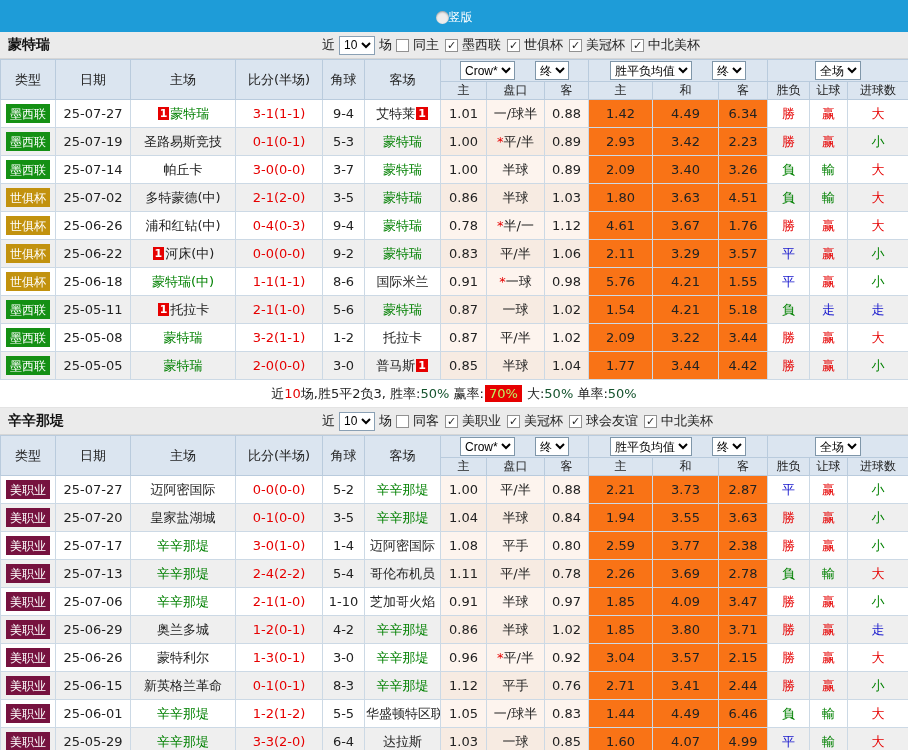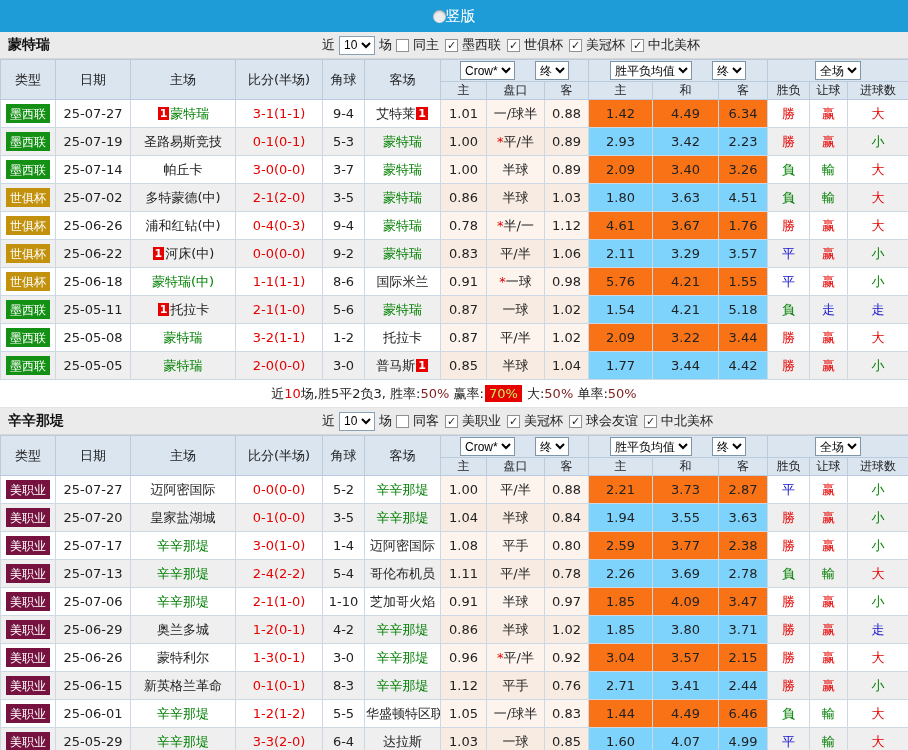--- a/index.html
+++ b/index.html
@@ -10,21 +10,21 @@
     color:#222;
   }
   
   .topbar {
     height: 32px; background:#1e9cd8;
     display:flex; align-items:center; justify-content:center; gap:7px;
     color:#fff;
     flex-direction:column;
   }
   .topbar .title { font-weight:bold; font-size:15px; }
-  .radio-wrap { display:flex; align-items:center; gap:0; font-size:15px; cursor:pointer; }
+  .radio-wrap { display:flex; align-items:center; gap:0; font-size:12px; cursor:pointer; }
   .radio-circle {
     width:13px; height:13px; border-radius:50%;
     background:#ededed; display:inline-block; position:relative;
     box-shadow: inset 0 1px 2px rgba(0,0,0,.35);
   }
   .radio-circle.checked::after {
     content:""; position:absolute; left:3px; top:3px; right:3px; bottom:3px;
     border-radius:50%; background:#4c4c4c;
   }
   
@@ -59,21 +59,21 @@
   .h-sel .selwrap { display:flex; justify-content:center; align-items:center; gap:20px; }
   .h-sel select { font-size:12px; height:19px; border:1px solid #7f96a9; background:#fff; }
   tbody td {
     border:1px solid #ccd9e5; height:28px; text-align:center;
     font-size:13px; color:#222; overflow:hidden; white-space:nowrap; padding:0 1px;
   }
   tr.even td { background:#efefef; }
   td.bg-odds { background:#fdf4ee; }
   tr.even td.bg-odds { background:#f7ebe2; }
   td.bg-avg { background:#f97316; }
-  tr.even td.bg-avg { background:#7dd3fc; }
+  tr.even td.bg-avg { background:#f97316; }
   .league-badge {
     display:block; margin:2px 4px; padding:3px 0 2px 0;
     color:#fff; font-size:12px; line-height:14px;
   }
   .lc-mex  { background:#149014; }
   .lc-club { background:#c2920e; }
   .lc-mls  { background:#76123f; }
   .t-green { color:#008000; }
   .t-red   { color:#e60000; }
   .t-blue  { color:#1414cc; }
@@ -84,21 +84,21 @@
     font-size:11px; font-weight:bold; line-height:13px; padding:0 2px;
     vertical-align:1px; margin:0 1px;
   }
   
   .summary {
     height:28px; display:flex; align-items:center; justify-content:center;
     font-size:13px; white-space:pre-wrap; background:#fff;
     border-bottom:1px solid #e3e3e3;
   }
   .sum-red  { color:#e60000; }
-  .sum-blue { color:#7f1d1d; }
+  .sum-blue { color:#14532d; }
   .sum-badge { background:#e60000; color:#bef264; padding:1px 4px; margin:0 1px; }
 </style>
 </head>
 <body>
 
 <div class="topbar">
   <span class="title">近期战绩</span>
   <span class="radio-wrap">
     <span class="radio-circle"></span>
     <span>竖版</span>

